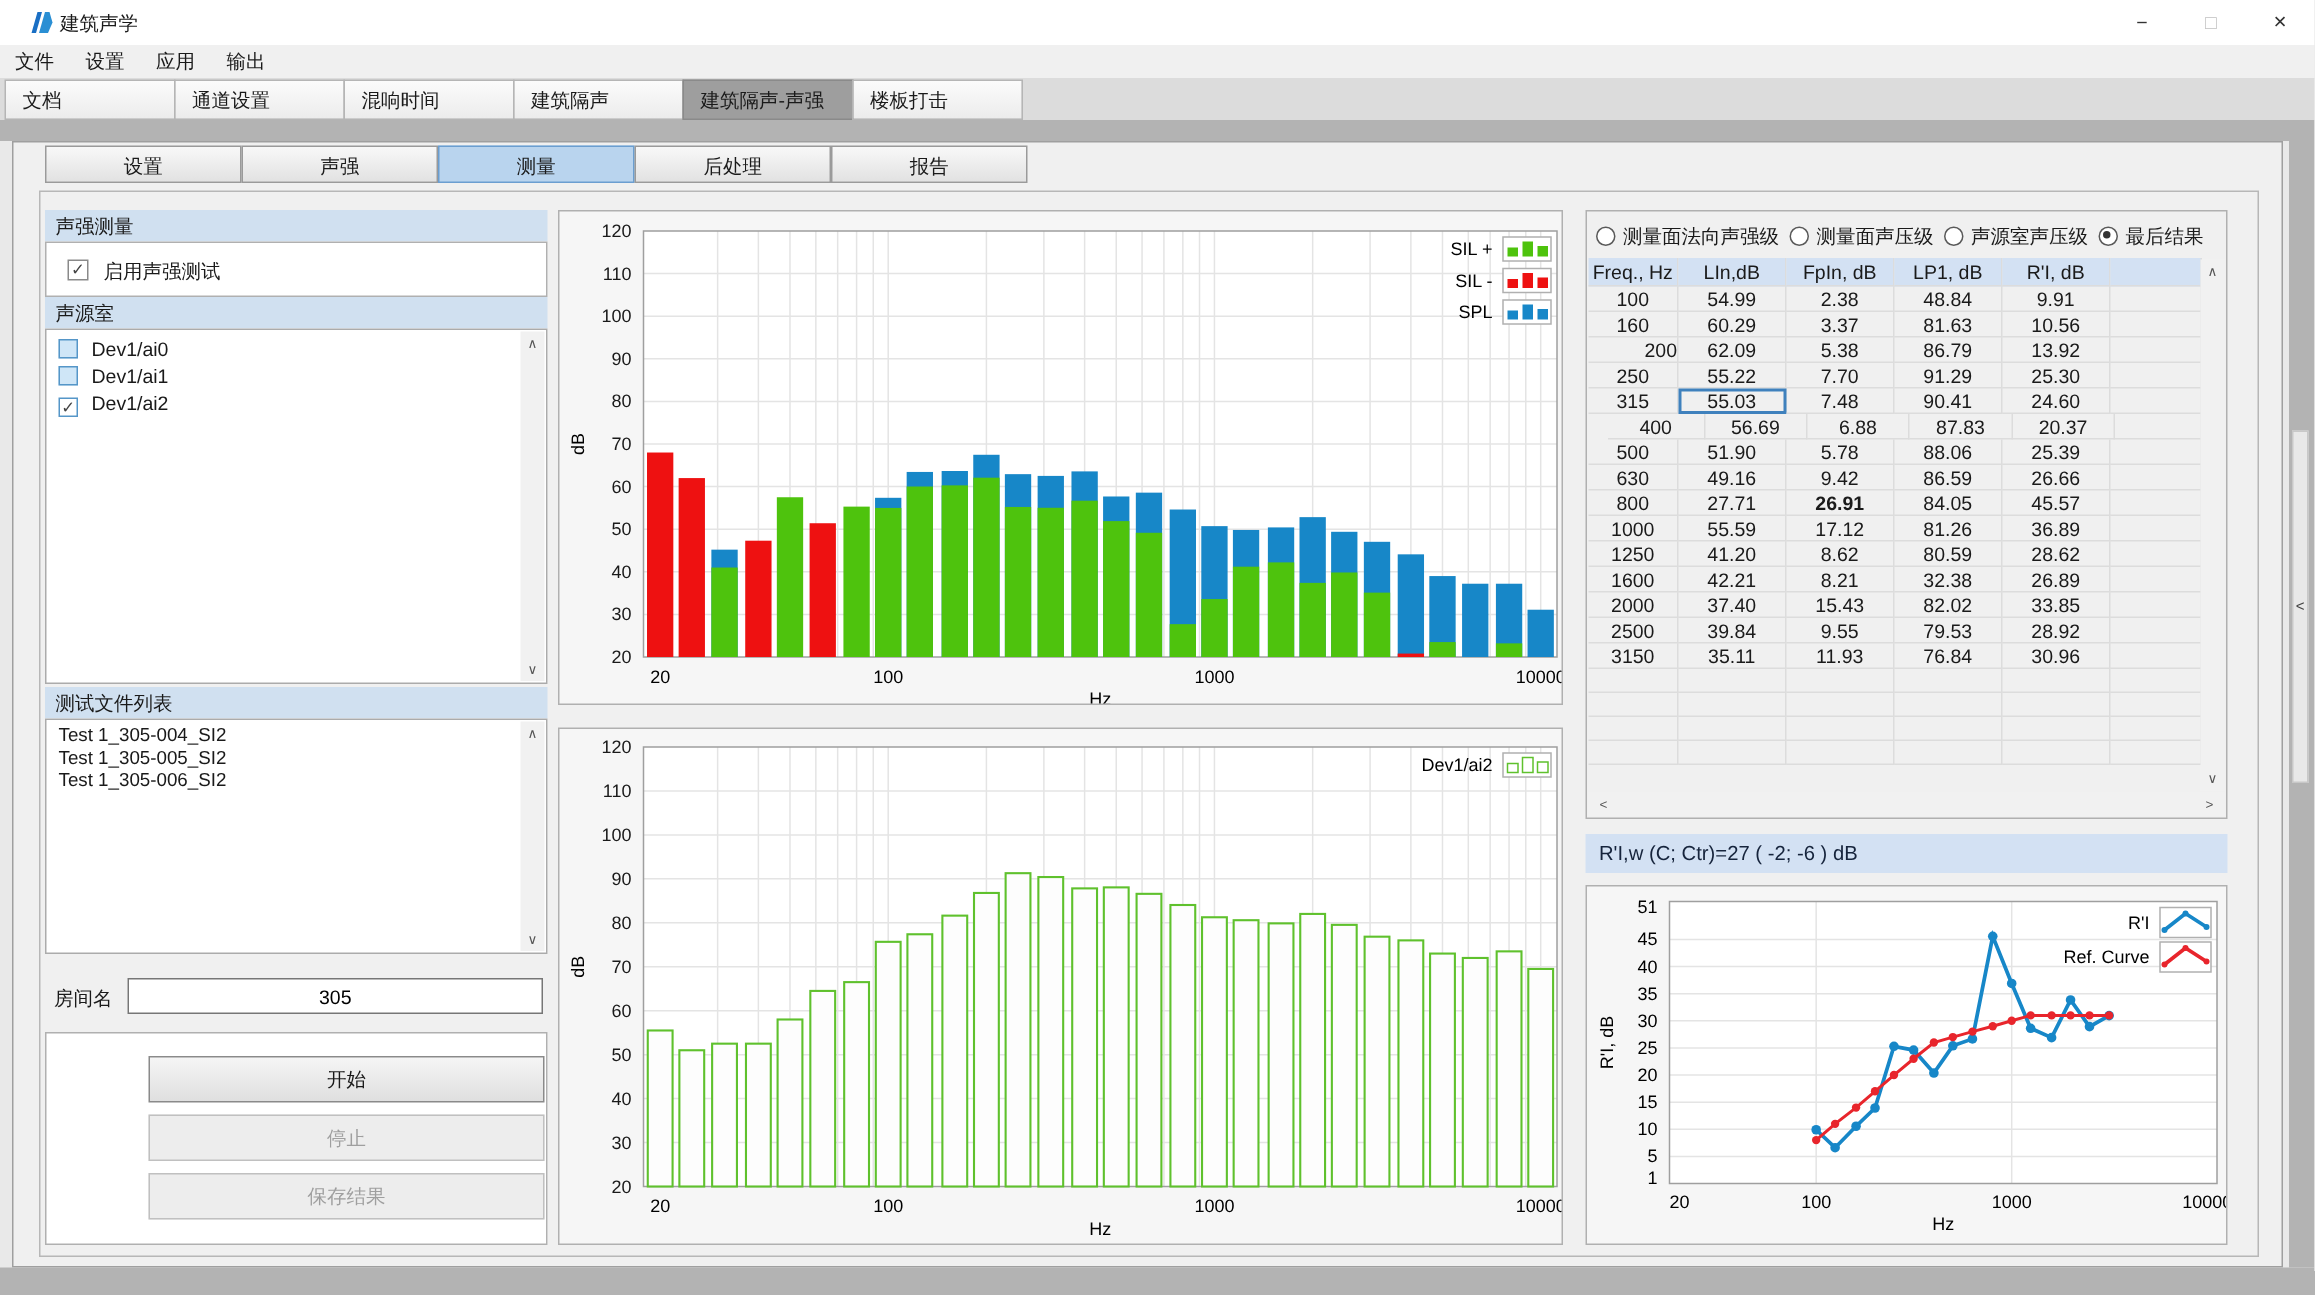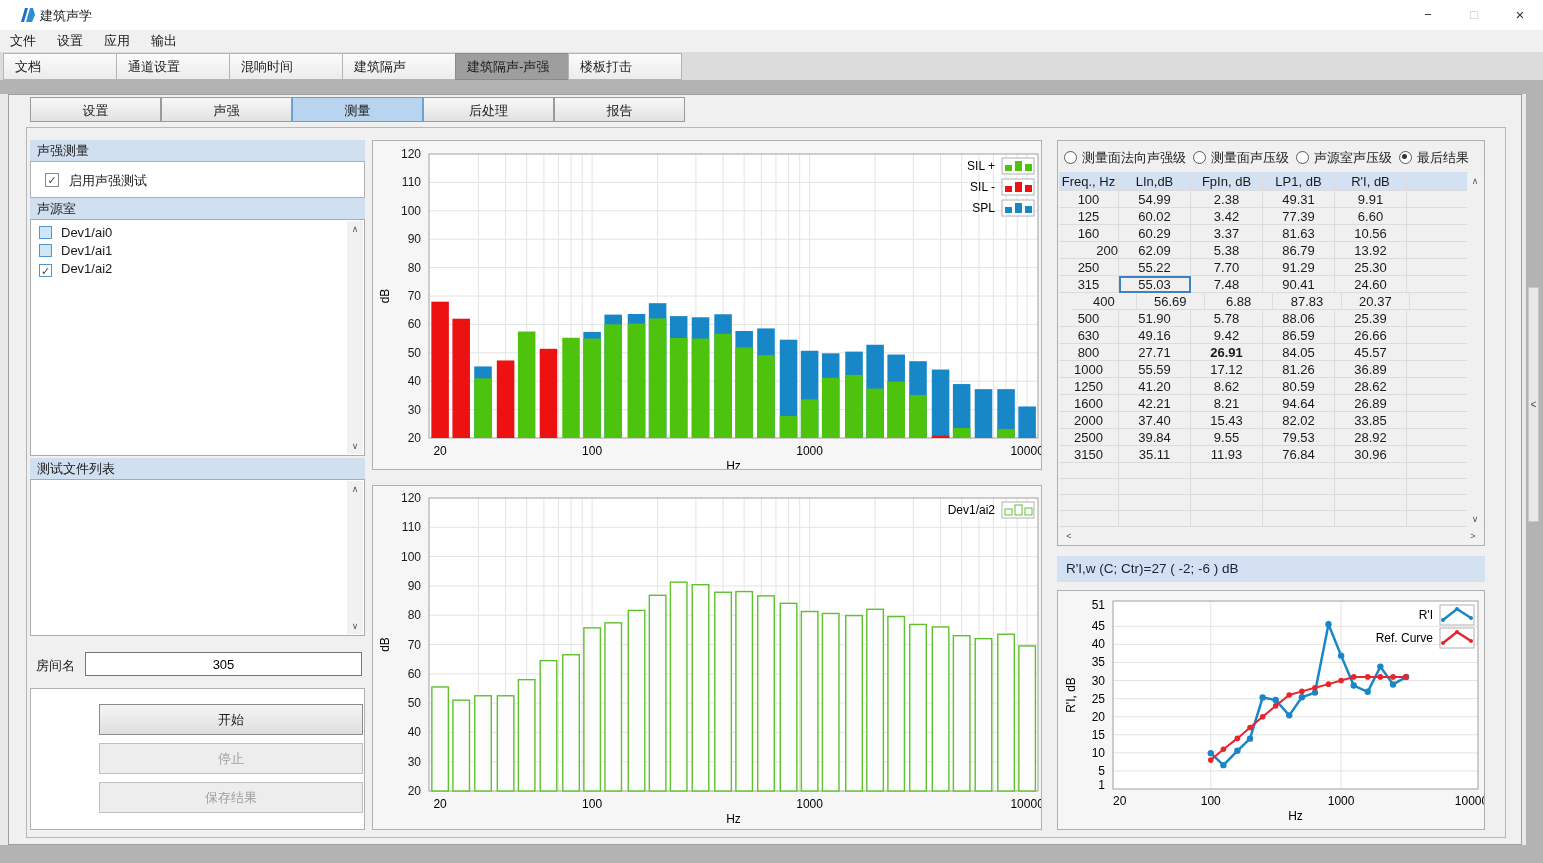--- a/index.html
+++ b/index.html
@@ -113,20 +113,25 @@
       <div class="list-row"><span class="cb blue" style="width: 13px; height: 13px; margin-right: 9px;"></span><span>Dev1/ai1</span></div>
       <div class="list-row"><span class="cb blue" style="width: 13px; height: 13px; margin-right: 9px; background: rgb(255, 255, 255);">✓</span><span>Dev1/ai2</span></div>
     </div>
   <div class="vscroll">
     <span class="s-arrow" style="top:0">∧</span>
     <span class="s-arrow" style="bottom:0">∨</span>
   </div>
 </div>
 <div class="abs hdr" style="left:30px;top:458px;width:335px">测试文件列表</div>
 <div class="abs listbox" style="left:30px;top:479px;width:335px;height:157px">
+  <div id="test-file-list" style="padding-top:3px;font-size:12.5px">
+      <div class="list-row" style="height: 15px; line-height: 15px;">Test 1_305-004_SI2</div>
+      <div class="list-row" style="height: 15px; line-height: 15px;">Test 1_305-005_SI2</div>
+      <div class="list-row" style="height: 15px; line-height: 15px;">Test 1_305-006_SI2</div>
+    </div>
   <div class="vscroll">
     <span class="s-arrow" style="top:0">∧</span>
     <span class="s-arrow" style="bottom:0">∨</span>
   </div>
 </div>
 <span class="abs roomlabel" style="left:36px;top:657px">房间名</span>
 <input class="roominput abs" style="left: 85px; top: 652px; width: 277px; height: 24px;" value="305">
 <div class="abs whitebox" style="left:30px;top:688px;width:335px;height:142px">
   <div class="btn" style="top:15px" id="btn-start">开始</div>
   <div class="btn disabled" style="top:54px" id="btn-stop">停止</div>
@@ -362,30 +367,22 @@
         <div class="t-c t-head" style="width: 72px; height: 19px; line-height: 19px;">LIn,dB</div>
         <div class="t-c t-head" style="width: 72px; height: 19px; line-height: 19px;">FpIn, dB</div>
         <div class="t-c t-head" style="width: 72px; height: 19px; line-height: 19px;">LP1, dB</div>
         <div class="t-c t-head" style="width: 72px; height: 19px; line-height: 19px;">R'I, dB</div>
         <div class="t-c t-head" style="width: 61px; height: 19px; line-height: 19px;"></div>
       </div>
       <div class="t-row">
         <div class="t-c" style="width: 60px; height: 17px; line-height: 17px;">100</div>
         <div class="t-c" style="width: 72px; height: 17px; line-height: 17px;">54.99</div>
         <div class="t-c" style="width: 72px; height: 17px; line-height: 17px;">2.38</div>
-        <div class="t-c" style="width: 72px; height: 17px; line-height: 17px;">49.31</div>
+        <div class="t-c" style="width: 72px; height: 17px; line-height: 17px;">48.84</div>
         <div class="t-c" style="width: 72px; height: 17px; line-height: 17px;">9.91</div>
-        <div class="t-c" style="width: 61px; height: 17px; line-height: 17px;"></div>
-      </div>
-      <div class="t-row">
-        <div class="t-c" style="width: 60px; height: 17px; line-height: 17px;">125</div>
-        <div class="t-c" style="width: 72px; height: 17px; line-height: 17px;">60.02</div>
-        <div class="t-c" style="width: 72px; height: 17px; line-height: 17px;">3.42</div>
-        <div class="t-c" style="width: 72px; height: 17px; line-height: 17px;">77.39</div>
-        <div class="t-c" style="width: 72px; height: 17px; line-height: 17px;">6.60</div>
         <div class="t-c" style="width: 61px; height: 17px; line-height: 17px;"></div>
       </div>
       <div class="t-row">
         <div class="t-c" style="width: 60px; height: 17px; line-height: 17px;">160</div>
         <div class="t-c" style="width: 72px; height: 17px; line-height: 17px;">60.29</div>
         <div class="t-c" style="width: 72px; height: 17px; line-height: 17px;">3.37</div>
         <div class="t-c" style="width: 72px; height: 17px; line-height: 17px;">81.63</div>
         <div class="t-c" style="width: 72px; height: 17px; line-height: 17px;">10.56</div>
         <div class="t-c" style="width: 61px; height: 17px; line-height: 17px;"></div>
       </div>
@@ -458,21 +455,21 @@
         <div class="t-c" style="width: 72px; height: 17px; line-height: 17px;">41.20</div>
         <div class="t-c" style="width: 72px; height: 17px; line-height: 17px;">8.62</div>
         <div class="t-c" style="width: 72px; height: 17px; line-height: 17px;">80.59</div>
         <div class="t-c" style="width: 72px; height: 17px; line-height: 17px;">28.62</div>
         <div class="t-c" style="width: 61px; height: 17px; line-height: 17px;"></div>
       </div>
       <div class="t-row">
         <div class="t-c" style="width: 60px; height: 17px; line-height: 17px;">1600</div>
         <div class="t-c" style="width: 72px; height: 17px; line-height: 17px;">42.21</div>
         <div class="t-c" style="width: 72px; height: 17px; line-height: 17px;">8.21</div>
-        <div class="t-c" style="width: 72px; height: 17px; line-height: 17px;">94.64</div>
+        <div class="t-c" style="width: 72px; height: 17px; line-height: 17px;">32.38</div>
         <div class="t-c" style="width: 72px; height: 17px; line-height: 17px;">26.89</div>
         <div class="t-c" style="width: 61px; height: 17px; line-height: 17px;"></div>
       </div>
       <div class="t-row">
         <div class="t-c" style="width: 60px; height: 17px; line-height: 17px;">2000</div>
         <div class="t-c" style="width: 72px; height: 17px; line-height: 17px;">37.40</div>
         <div class="t-c" style="width: 72px; height: 17px; line-height: 17px;">15.43</div>
         <div class="t-c" style="width: 72px; height: 17px; line-height: 17px;">82.02</div>
         <div class="t-c" style="width: 72px; height: 17px; line-height: 17px;">33.85</div>
         <div class="t-c" style="width: 61px; height: 17px; line-height: 17px;"></div>

